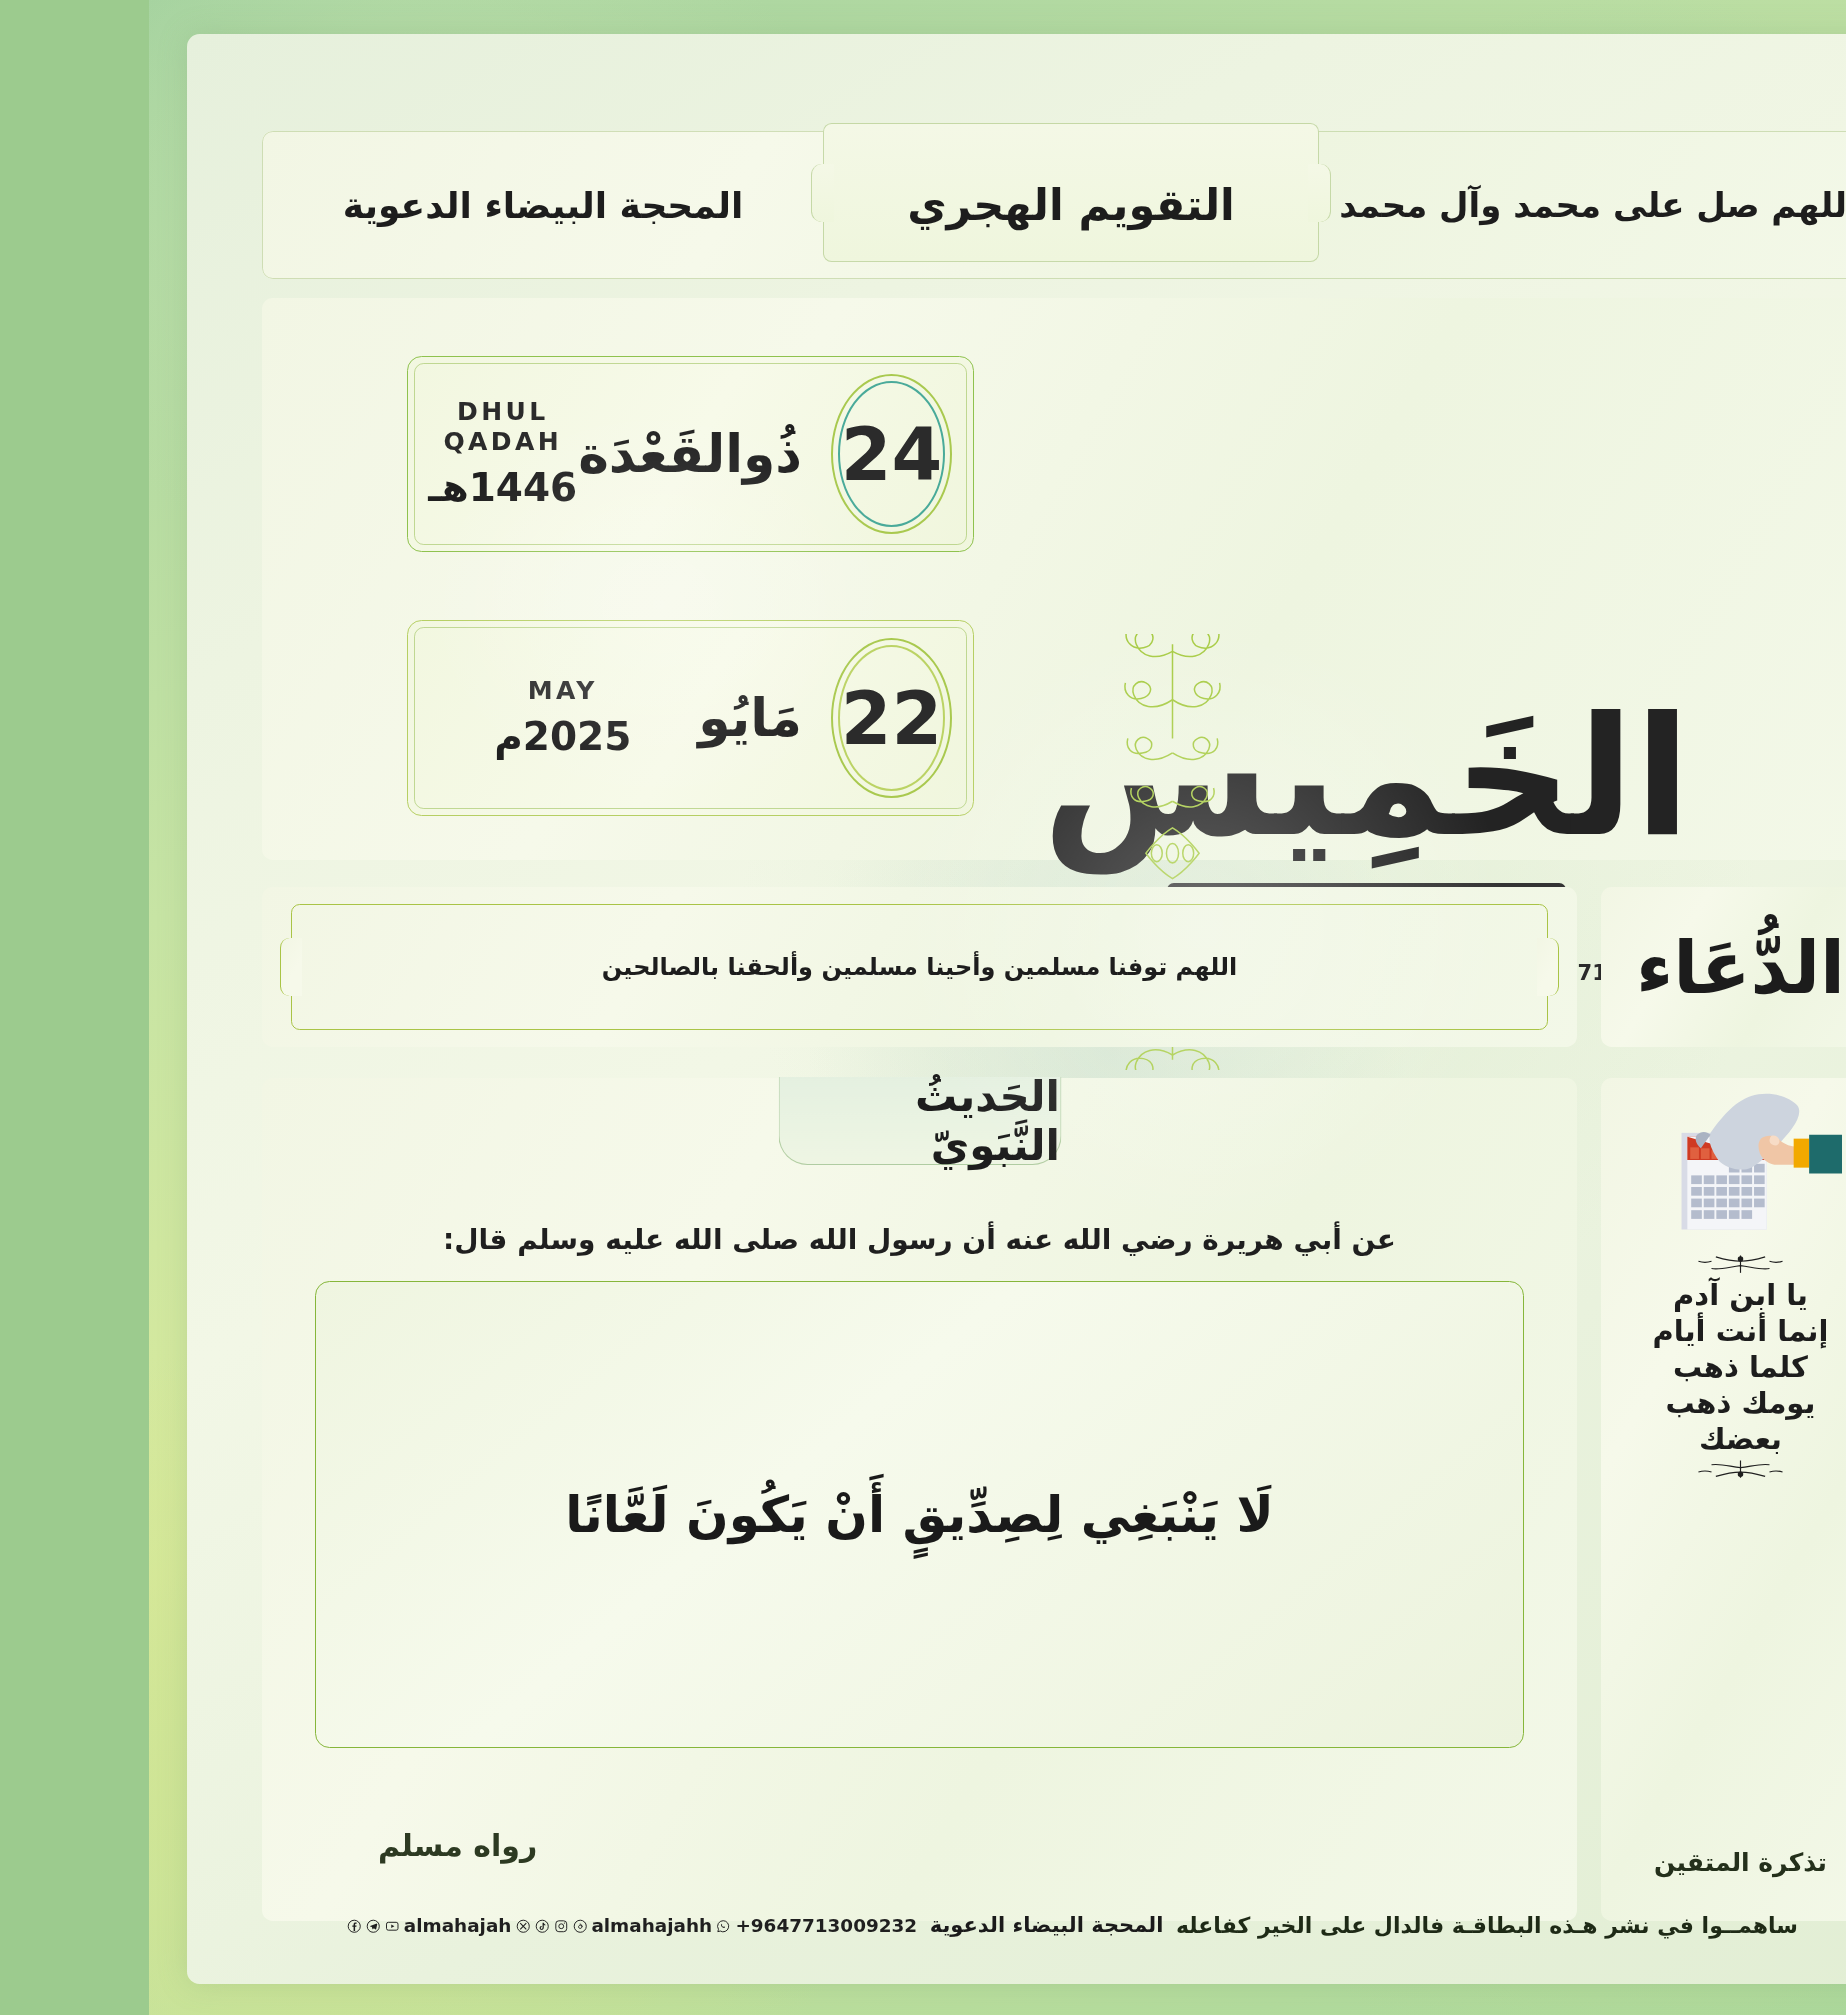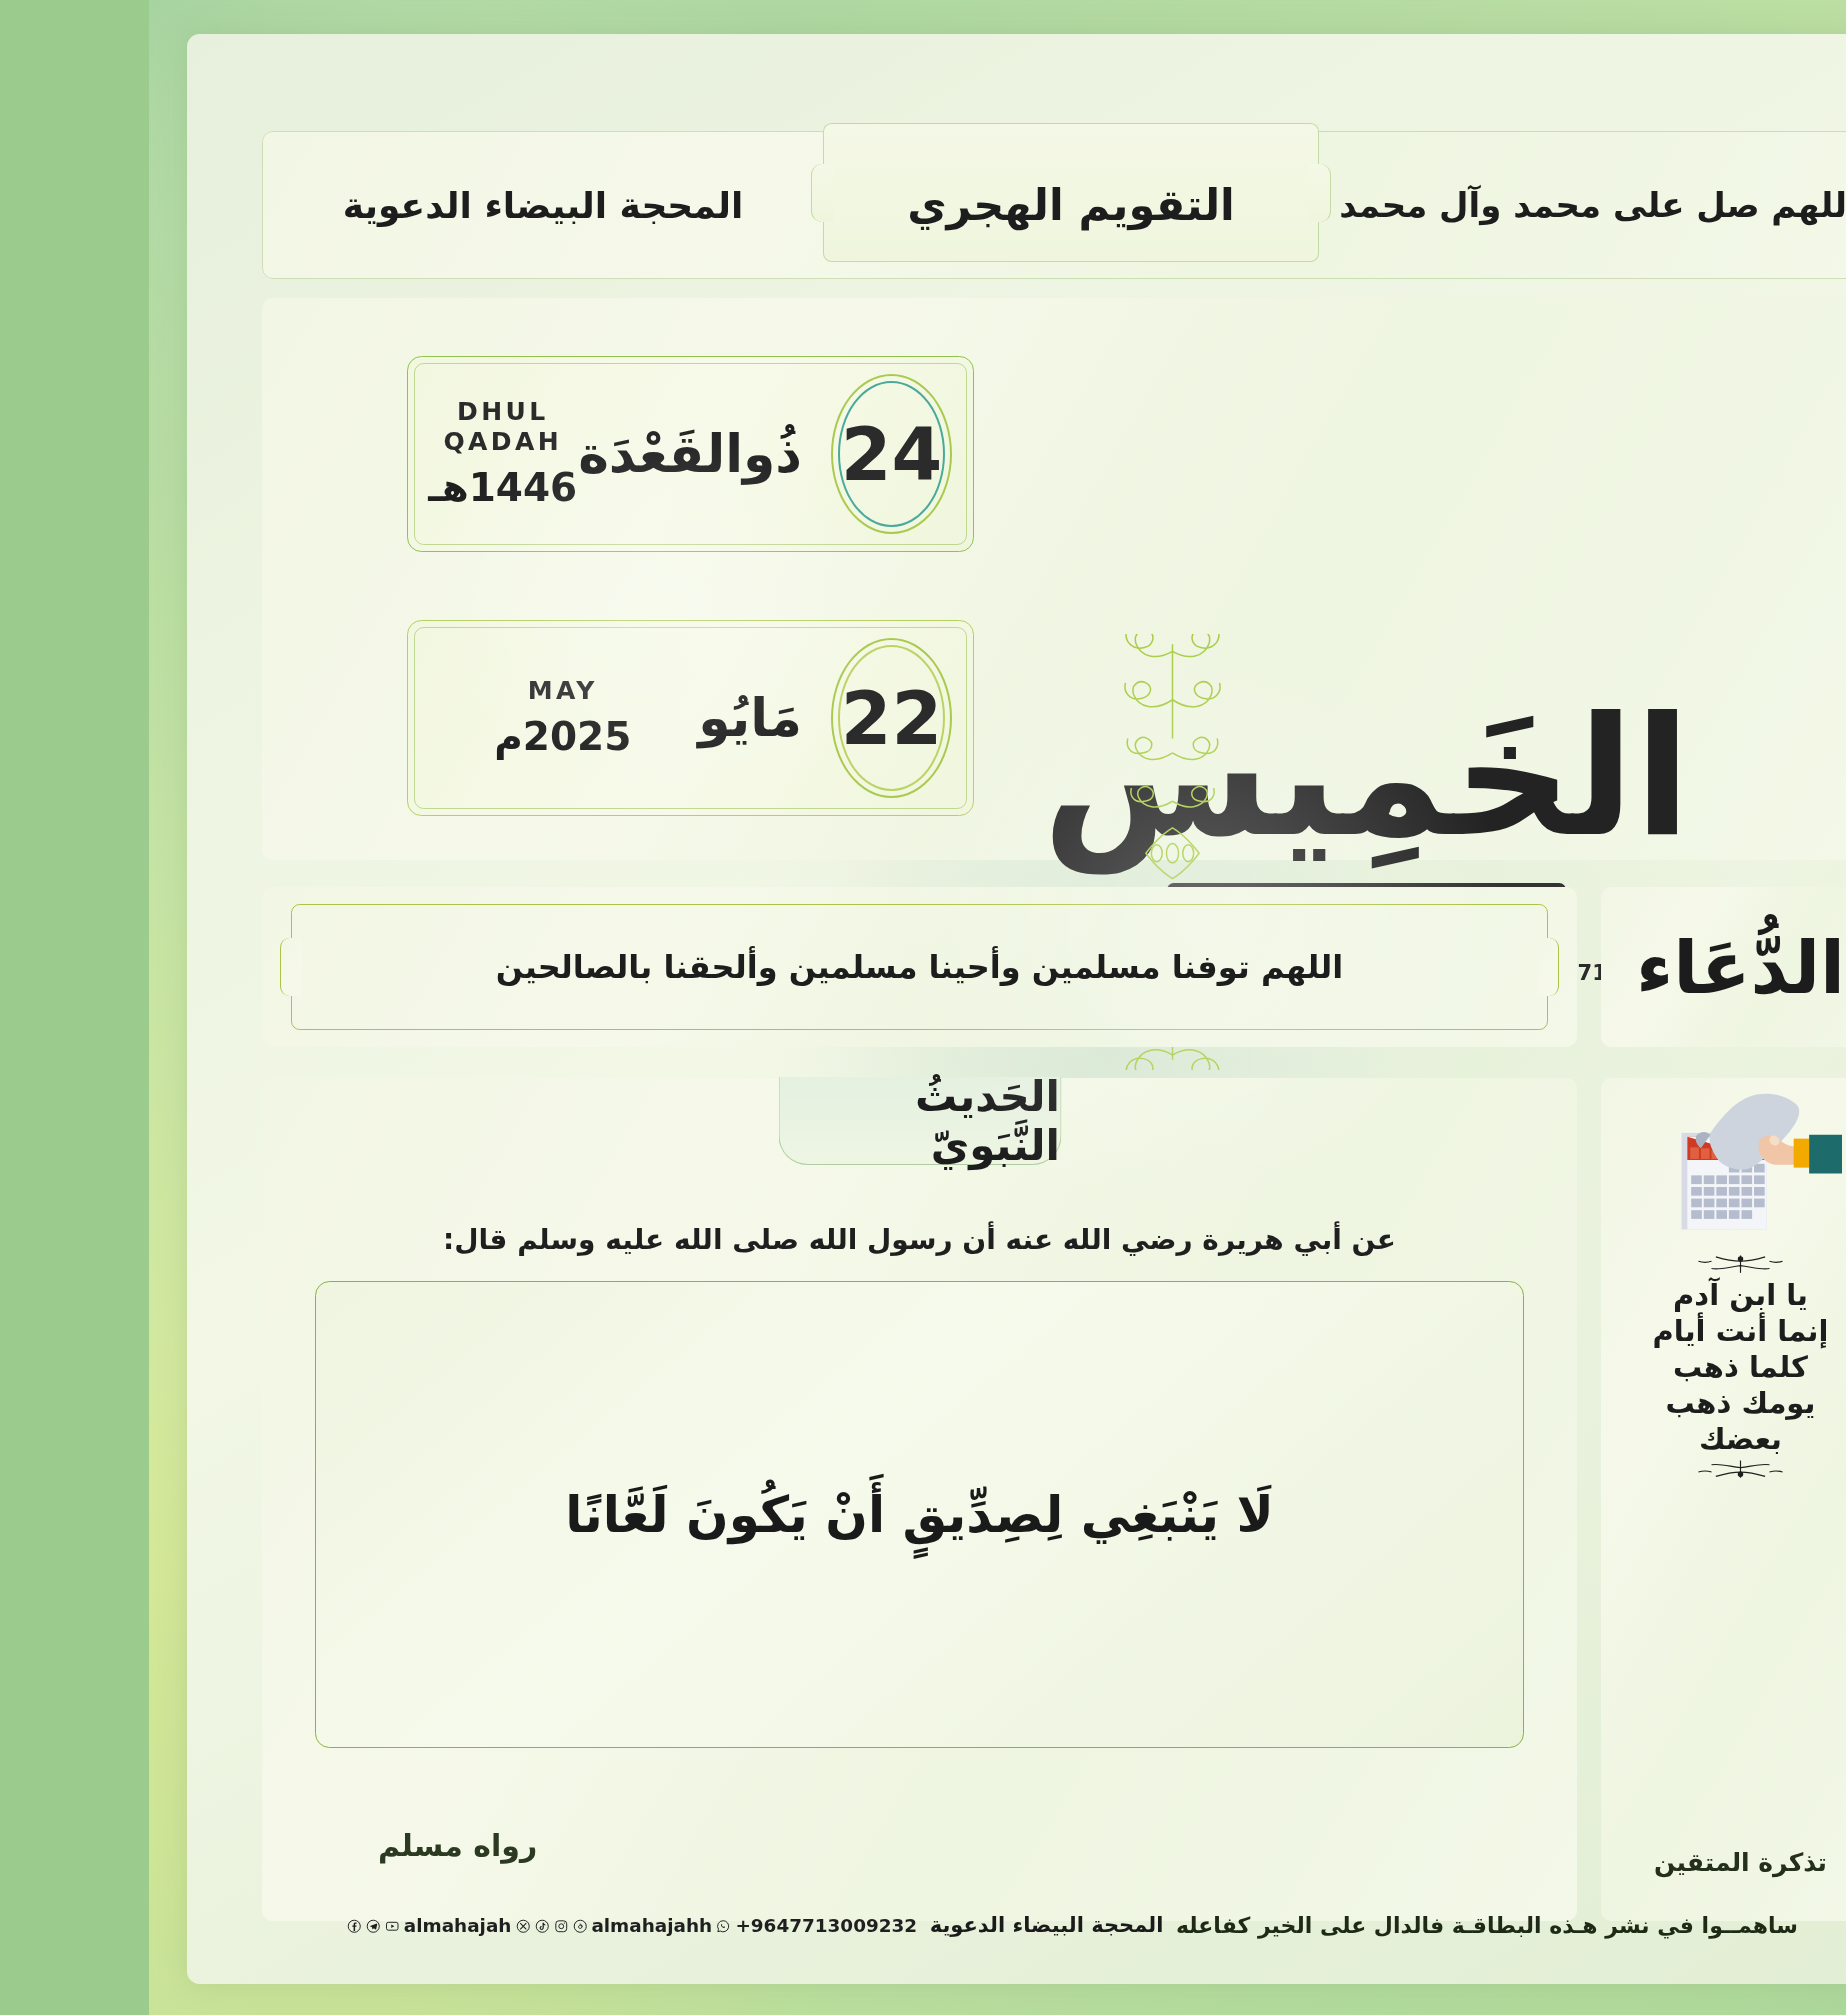--- a/index.html
+++ b/index.html
@@ -171,21 +171,21 @@
     position:absolute;inset:17.4px 29px;border:1.5px solid #a9c446;border-radius:8.7px;
     display:flex;align-items:center;justify-content:center;
   }
   .dua-inner::before,.dua-inner::after{
     content:"";position:absolute;top:50%;width:21px;height:58px;transform:translateY(-50%);
     background:linear-gradient(120deg,#f2f6e4 0%,#f6f9ea 60%);
   }
   .dua-inner::before{left:-11.6px;border-left:1.5px solid #a9c446;border-radius:9.7px 0 0 9.7px;}
   .dua-inner::after{right:-11.6px;border-right:1.5px solid #a9c446;border-radius:0 9.7px 9.7px 0;}
   .dua-text{
-    font-size:32px;font-weight:700;color:#1d1d1d;direction:rtl;text-align:right;
+    font-size:24px;font-weight:700;color:#1d1d1d;direction:rtl;text-align:right;
     position:relative;z-index:2;padding:0 19.4px;
   }
 
   .dua-label{left:1414px;top:853px;width:279px;height:160px;
     display:flex;align-items:center;justify-content:center;}
   .dua-label-text{font-size:73px;font-weight:700;color:#1c1c1c;direction:rtl;}
 
   
   .hadith{left:75px;top:1044px;width:1315px;height:843px;}
   .hadith-title-box{

